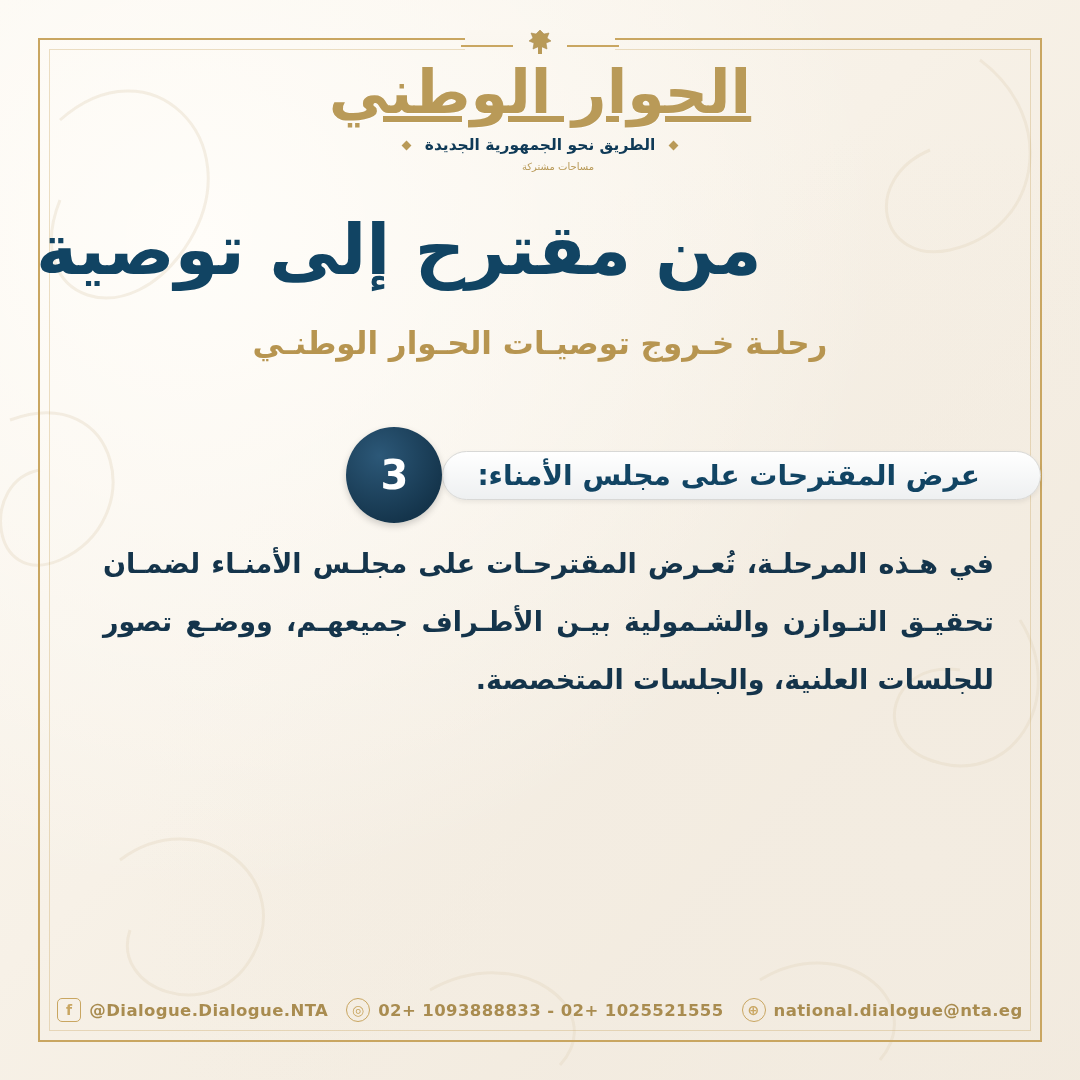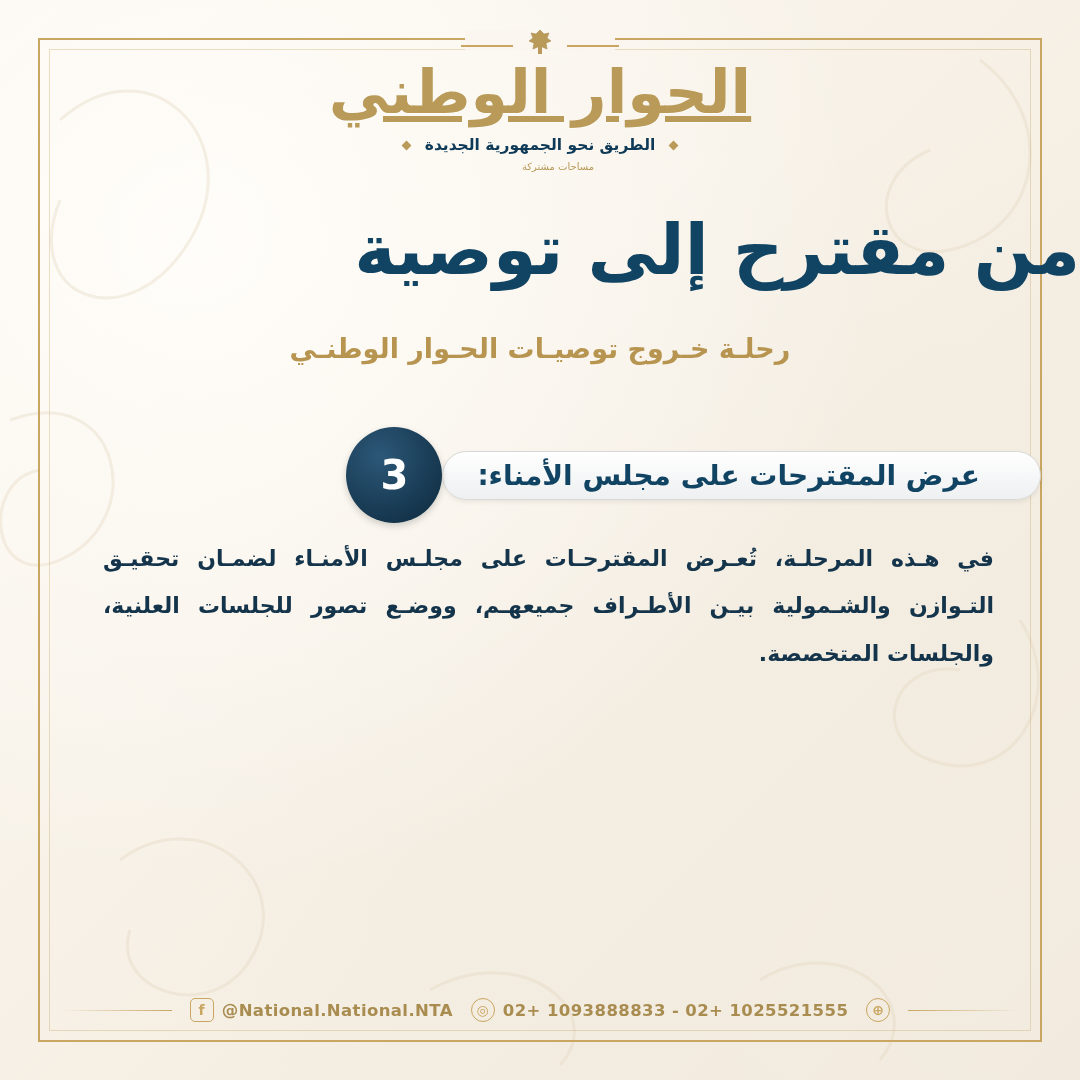--- a/index.html
+++ b/index.html
@@ -118,37 +118,37 @@
     color: #b99a58;
     letter-spacing: 3px;
     padding-left: 36px;
   }
 
   
   .title-main {
     position: absolute;
     left: 0; right: 0;
     top: 210px;
-    text-align: right;
+    text-align: left;
     font-size: 70px;
     font-weight: 700;
     color: #114463;
     letter-spacing: -1px;
     line-height: 1.15;
+    padding-left: 36px;
   }
   .title-sub {
     position: absolute;
     left: 0; right: 0;
     top: 325px;
     text-align: center;
-    font-size: 27px;
+    font-size: 31px;
     font-weight: 700;
     color: #b79550;
     letter-spacing: 1.5px;
-    margin-top: 8px;
   }
 
   
   .step-row {
     position: absolute;
     top: 427px;
     right: 75px;
     display: flex;
     align-items: center;
     flex-direction: row-reverse;
@@ -187,21 +187,21 @@
     color: #114463;
     white-space: nowrap;
   }
 
   
   .body-text {
     position: absolute;
     top: 535px;
     right: 86px;
     left: 103px;
-    font-size: 22px;
+    font-size: 27px;
     font-weight: 700;
     color: #14344b;
     line-height: 2.15;
     text-align: justify;
     text-align-last: right;
   }
 
   
   .footer {
     position: absolute;
@@ -294,28 +294,29 @@
     </div>
   </div>
 
   <div class="body-text">في هـذه المرحلـة، تُعـرض المقترحـات على مجلـس الأمنـاء لضمـان تحقيـق التـوازن والشـمولية بيـن الأطـراف جميعهـم، ووضـع تصور للجلسات العلنية، والجلسات المتخصصة.</div>
 
   <div class="footer">
     <span class="footer-line-l"></span>
 
     <span class="f-item">
       <span class="f-ico">f</span>
-      <span>@National.National.NTA</span>
+      <span>@Dialogue.Dialogue.NTA</span>
     </span>
 
     <span class="f-item">
       <span class="f-ico round">◎</span>
       <span>02+ 1093888833 - 02+ 1025521555</span>
     </span>
 
     <span class="f-item">
       <span class="f-ico round">⊕</span>
+      <span>national.dialogue@nta.eg</span>
     </span>
 
     <span class="footer-line-r"></span>
   </div>
 
 </div>
 
 </body></html>

